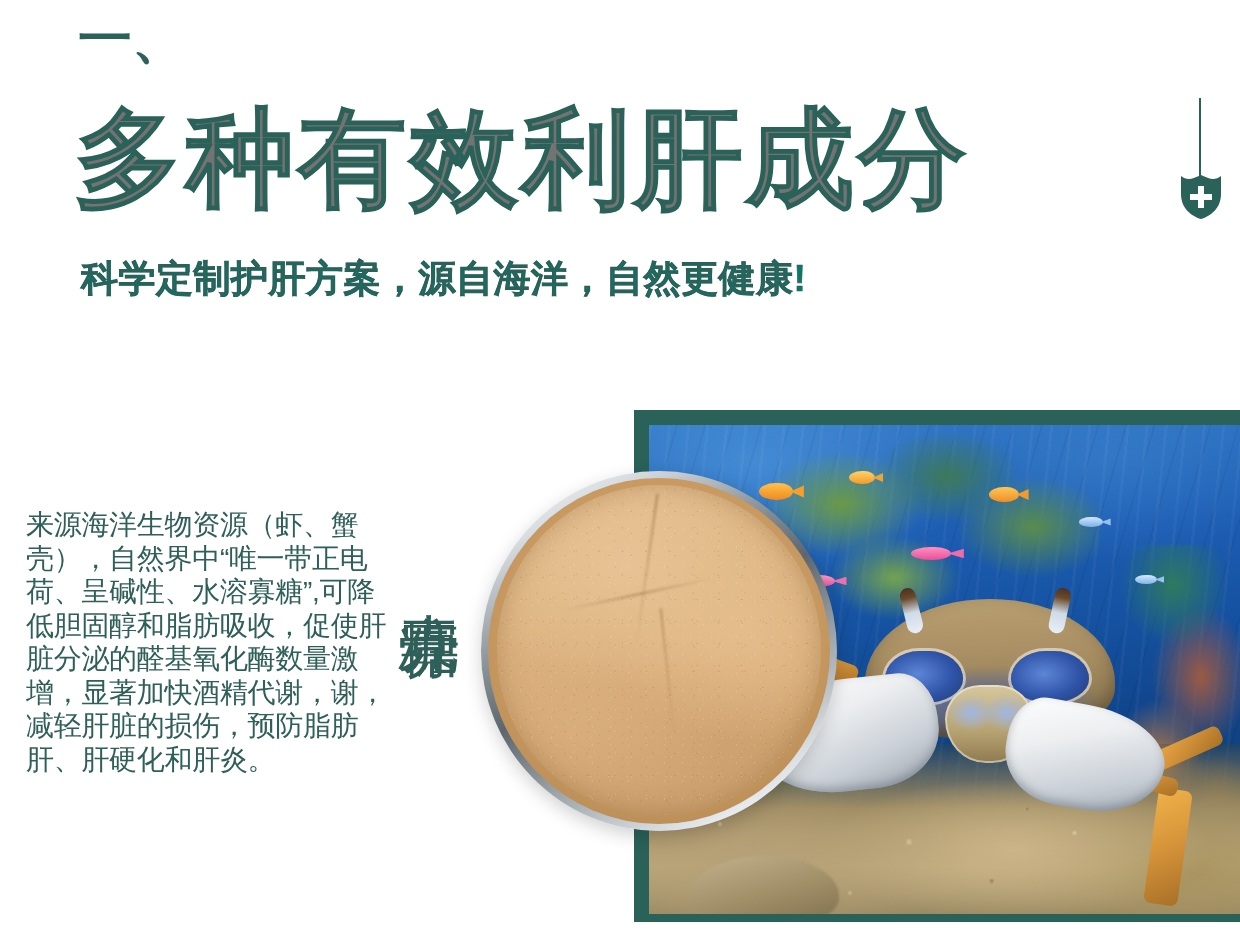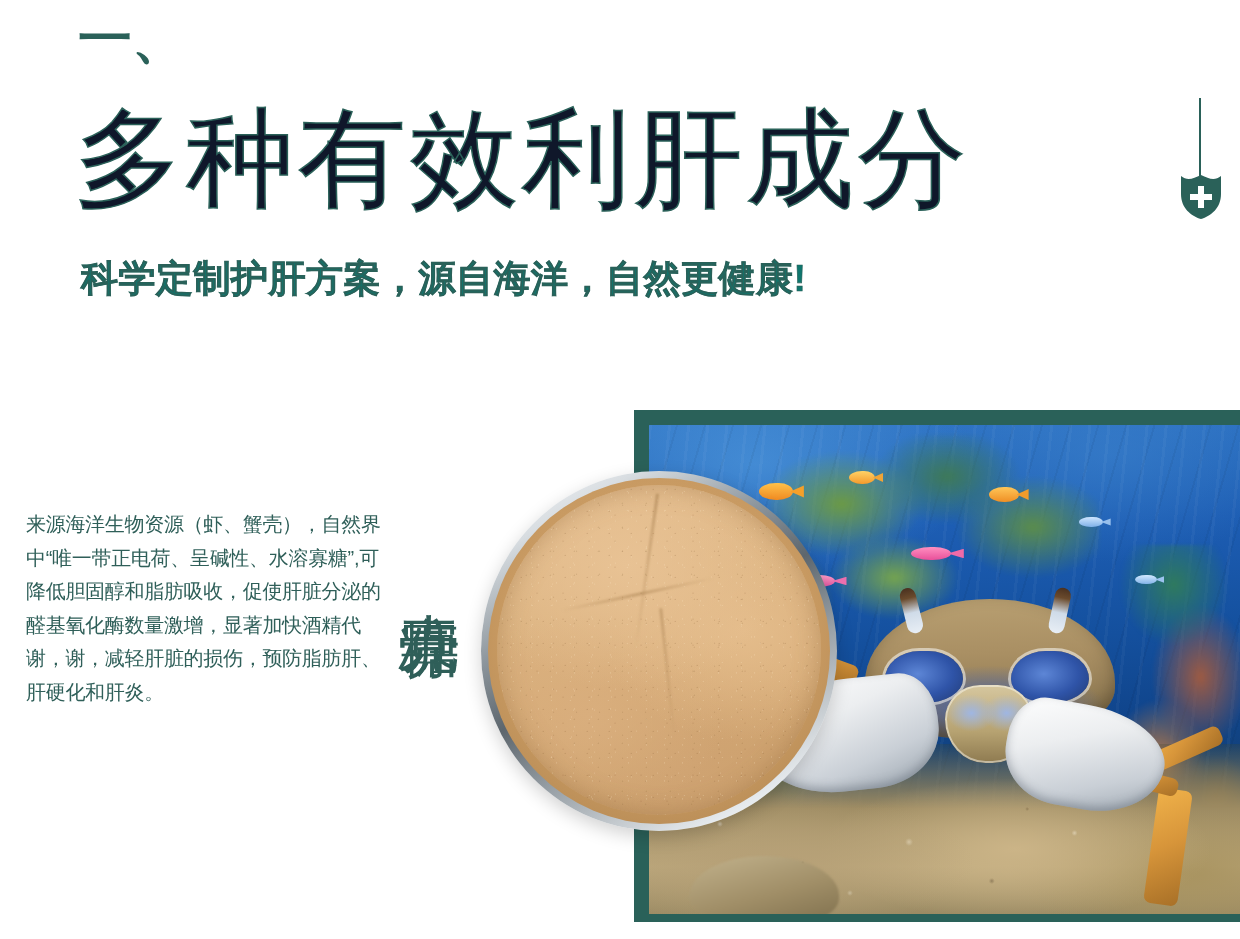--- a/index.html
+++ b/index.html
@@ -34,22 +34,22 @@
     white-space: nowrap;
   }
 
   
   .main-heading {
     position: absolute;
     left: 74px;
     top: 96px;
     font-size: 108px;
     line-height: 126px;
-    font-weight: 400;
-    color: #0f172a;
+    font-weight: 700;
+    color: #737373;
     letter-spacing: 4px;
     white-space: nowrap;
     -webkit-text-stroke: 1.5px #2a6159;
   }
 
   
   .subtitle {
     position: absolute;
     left: 81px;
     top: 255px;
@@ -86,21 +86,21 @@
     height: 50px;
     display: block;
   }
 
   
   .body-copy {
     position: absolute;
     left: 26px;
     top: 508px;
     width: 372px;
-    font-size: 20px;
+    font-size: 28px;
     line-height: 33.5px;
     color: #2f5f59;
     letter-spacing: -0.3px;
     text-align: left;
     white-space: pre-wrap;
     word-break: break-all;
   }
 
   
   .vertical-name {

